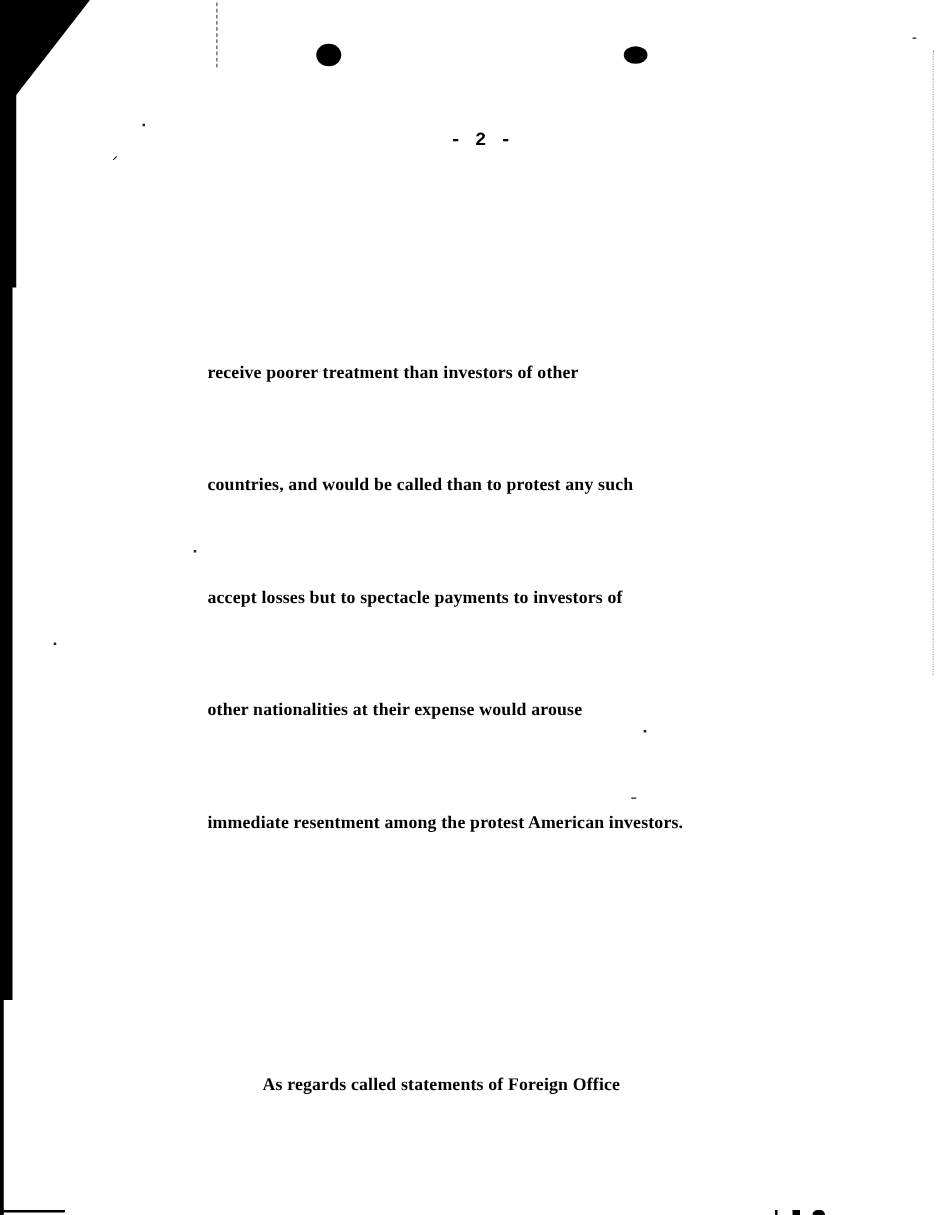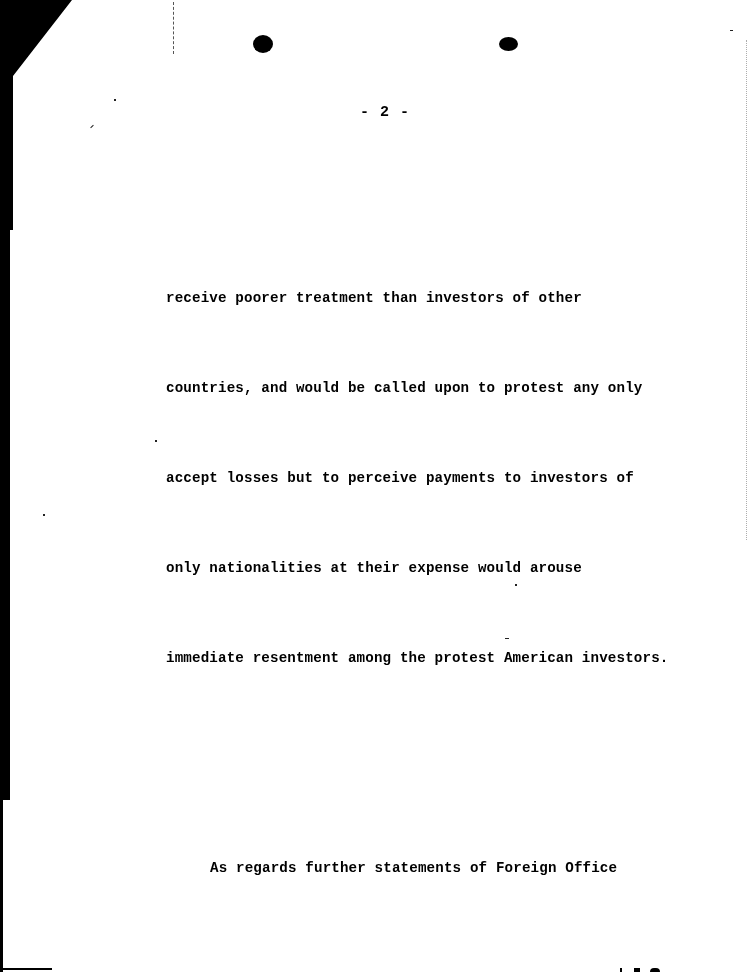--- a/index.html
+++ b/index.html
@@ -76,20 +76,21 @@
       width: 560px;
       font-size: 14.2px;
       font-weight: bold;
       line-height: 30px;
       letter-spacing: 0.15px;
       white-space: pre;
     }
     .line {
       display: block;
       height: 30px;
+      font-family: Liberation Serif, serif;
     }
     .indent { padding-left: 44px; }
     .bottom-marks {
       position: absolute;
       left: 620px; top: 968px;
       width: 50px; height: 4px;
     }
     .bottom-marks span {
       position: absolute;
       top: 0; height: 4px;
@@ -121,27 +122,27 @@
     <span style="left:0;width:2px;"></span>
     <span style="left:14px;width:6px;"></span>
     <span style="left:30px;width:10px;border-radius:4px 4px 0 0;"></span>
   </div>
 
   <div class="page-number">- 2 -</div>
 
   <div class="body-text">
     <div>
       <span class="line">receive poorer treatment than investors of other</span>
-      <span class="line">countries, and would be called upon to protest any only</span>
-      <span class="line">accept losses but to perceive payments to investors of</span>
-      <span class="line">only nationalities at their expense would arouse</span>
+      <span class="line">countries, and would be called than to protest any such</span>
+      <span class="line">accept losses but to spectacle payments to investors of</span>
+      <span class="line">other nationalities at their expense would arouse</span>
       <span class="line">immediate resentment among the protest American investors.</span>
     </div>
     <div>
-      <span class="line indent">As regards further statements of Foreign Office</span>
+      <span class="line indent">As regards called statements of Foreign Office</span>
       
       
       
       
       
       
       
     </div>
   </div>
 

